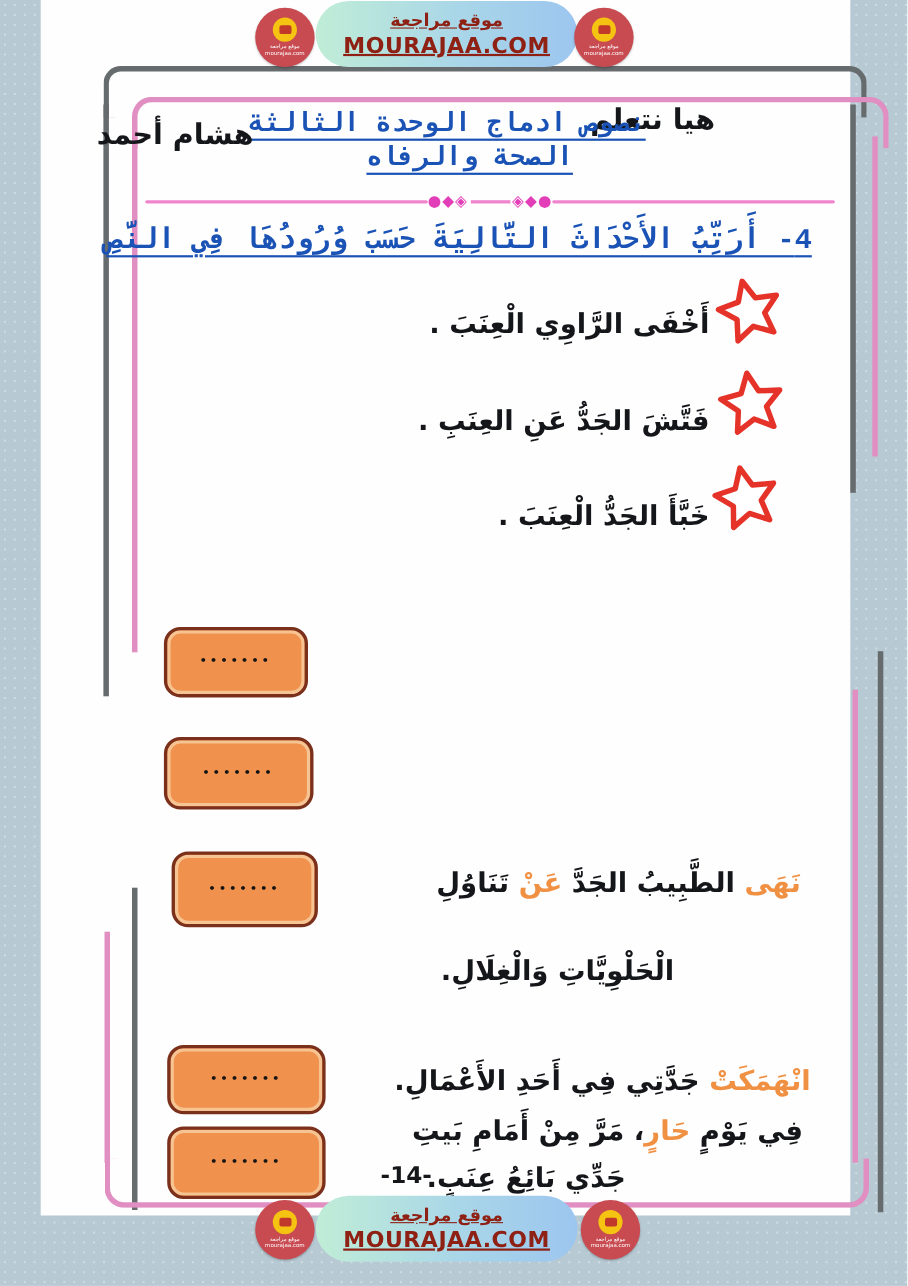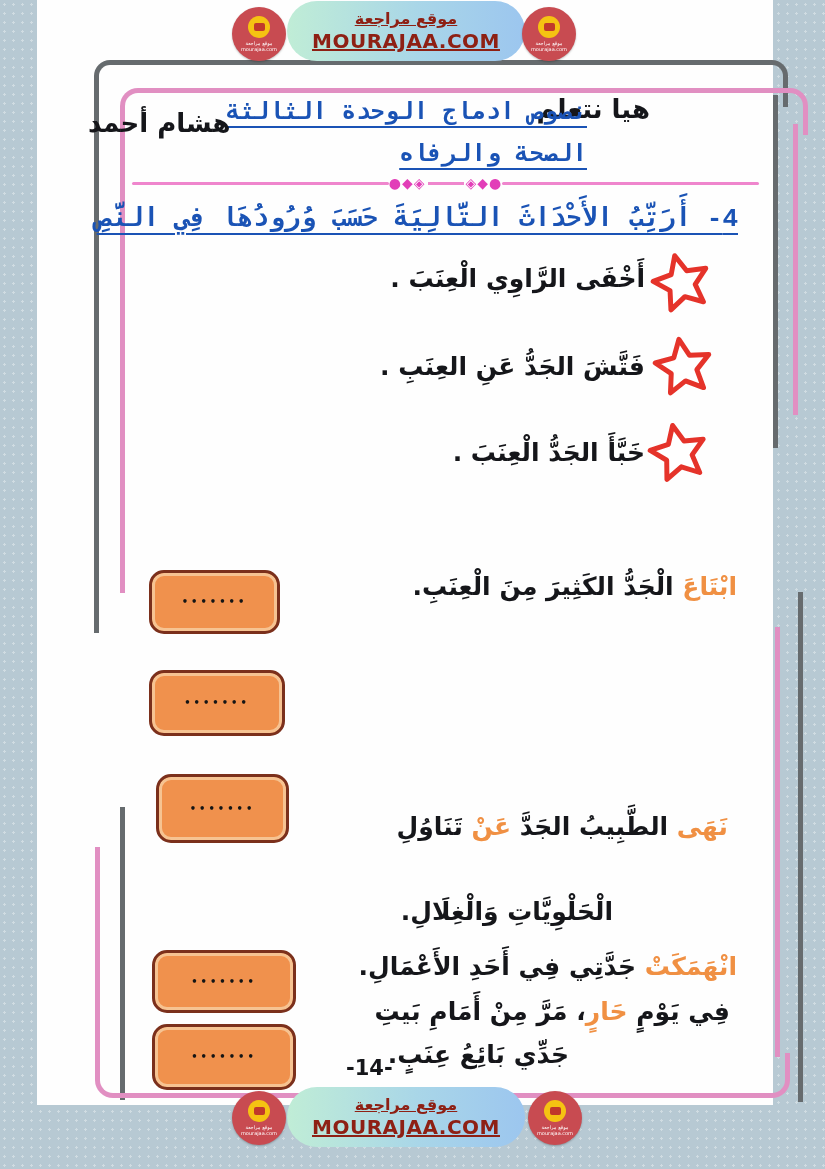--- a/index.html
+++ b/index.html
@@ -19,21 +19,21 @@
   .f1p-right{left:756px;top:124px;width:5px;height:291px;background:#e18fc2;}
   .f2g-left{left:83px;top:807px;width:5px;height:293px;background:#666b6e;}
   .f2g-right{left:761px;top:592px;width:5px;height:510px;background:#666b6e;}
   .f2p-bottom{left:58px;top:1053px;width:685px;height:40px;border:5px solid #e18fc2;border-top:none;border-radius:0 0 18px 18px;}
   .f2p-left{left:58px;top:847px;width:5px;height:210px;background:#e18fc2;}
   .f2p-right{left:738px;top:627px;width:5px;height:430px;background:#e18fc2;}
   
   .ar{direction:rtl;unicode-bidi:plaintext;font-weight:bold;color:#15161a;white-space:nowrap;position:absolute;}
   .blue{color:#1a53b5;text-decoration:underline;text-decoration-thickness:2px;text-underline-offset:7px;font-family:Liberation Mono, monospace;}
   .orange{color:#f09043;}
-  .t26{font-size:26px;}.t25{font-size:25px;}.t24{font-size:24px;}
+  .t26{font-size:26px;}.t25{font-size:25px;margin-top:16px;}.t24{font-size:24px;}
   
   .divider{position:absolute;left:95px;top:174px;width:627px;height:18px;display:flex;align-items:center;}
   .dl{flex:1;height:3px;background:#ef86cd;border-radius:3px;}
   .dm{width:36px;height:3px;background:#ef86cd;margin:0 2px;}
   .orn{color:#e23eb8;font-size:14px;letter-spacing:1px;font-style:normal;font-weight:bold;line-height:1;}
   
   .star{position:absolute;width:62px;height:66px;}
   
   .abox{position:absolute;background:#f0914d;border:3px solid #7b301c;border-radius:15px;
         box-shadow:inset 0 0 0 3px #f6c392;display:flex;align-items:center;justify-content:center;}
@@ -65,21 +65,21 @@
     <div class="seg f1p-left"></div>
     <div class="seg f1p-right"></div>
     <div class="seg f2g-left"></div>
     <div class="seg f2g-right"></div>
     <div class="seg f2p-bottom"></div>
     <div class="seg f2p-left"></div>
     <div class="seg f2p-right"></div>
 
     <div class="ar t26" style="top:94px;right:123px">هيا نتعلم</div>
     <div class="ar t24 blue" style="top:97px;left:230px;width:320px;text-align:center">نصوص ادماج الوحدة الثالثة</div>
-    <div class="ar t24 blue" style="top:139px;left:230px;width:320px;">الصحة والرفاه</div>
+    <div class="ar t24 blue" style="top:128px;left:230px;width:320px;text-align:center">الصحة والرفاه</div>
     <div class="ar t26" style="top:108px;left:51px">هشام أحمد</div>
 
     <div class="divider">
       <i class="dl"></i>
       <b class="orn">●◆◈</b>
       <i class="dm"></i>
       <b class="orn">◈◆●</b>
       <i class="dl"></i>
     </div>
   </div>
@@ -95,38 +95,35 @@
     <polygon points="50,8 62.9,36.2 93.7,39.8 70.9,60.8 77,91.2 50,76 23,91.2 29.1,60.8 6.3,39.8 37.1,36.2" fill="#ffffff" stroke="#e5332a" stroke-width="8" stroke-linejoin="round"></polygon>
   </svg>
   <div class="ar t25" style="top:352px;right:180px">فَتَّشَ الجَدُّ عَنِ العِنَبِ .</div>
 
   <svg class="star" style="left:647px;top:418px;transform:rotate(-12deg)" viewBox="0 0 100 100">
     <polygon points="50,8 62.9,36.2 93.7,39.8 70.9,60.8 77,91.2 50,76 23,91.2 29.1,60.8 6.3,39.8 37.1,36.2" fill="#ffffff" stroke="#e5332a" stroke-width="8" stroke-linejoin="round"></polygon>
   </svg>
   <div class="ar t25" style="top:438px;right:180px">خَبَّأَ الجَدُّ الْعِنَبَ .</div>
 
 
-  <div class="ar t25" style="top:572px;right:88px">
-    <span class="orange">ابْتَاعَ</span><span> الْجَدُّ الكَثِيرَ مِنَ الْعِنَبِ.</span>
-  </div>
   <div class="abox" style="left:149px;top:570px;width:125px;height:58px">
     <span>•••••••</span>
   </div>
 
   <div class="abox" style="left:149px;top:670px;width:130px;height:60px">
     <span>•••••••</span>
   </div>
 
   <div class="abox" style="left:156px;top:774px;width:127px;height:63px">
     <span>•••••••</span>
   </div>
-  <div class="ar t25" style="top:812px;right:97px">
+  <div class="ar t25" style="top:772px;right:97px">
     <span class="orange">نَهَى</span><span> الطَّبِيبُ الجَدَّ </span><span class="orange">عَنْ</span><span> تَنَاوُلِ</span>
   </div>
-  <div class="ar t25" style="top:897px;right:212px">الْحَلْوِيَّاتِ وَالْغِلَالِ.</div>
+  <div class="ar t25" style="top:852px;right:212px">الْحَلْوِيَّاتِ وَالْغِلَالِ.</div>
 
 
   <div class="ar t25" style="top:952px;right:88px">
     <span class="orange">انْهَمَكَتْ</span><span> جَدَّتِي فِي أَحَدِ الأَعْمَالِ.</span>
   </div>
   <div class="ar t25" style="top:1040px;right:256px">جَدِّي بَائِعُ عِنَبٍ.</div>
   <div class="ar t25" style="top:997px;right:95px">
     <span>فِي يَوْمٍ </span><span class="orange">حَارٍ</span><span>، مَرَّ مِنْ أَمَامِ بَيتِ</span>
   </div>
 

